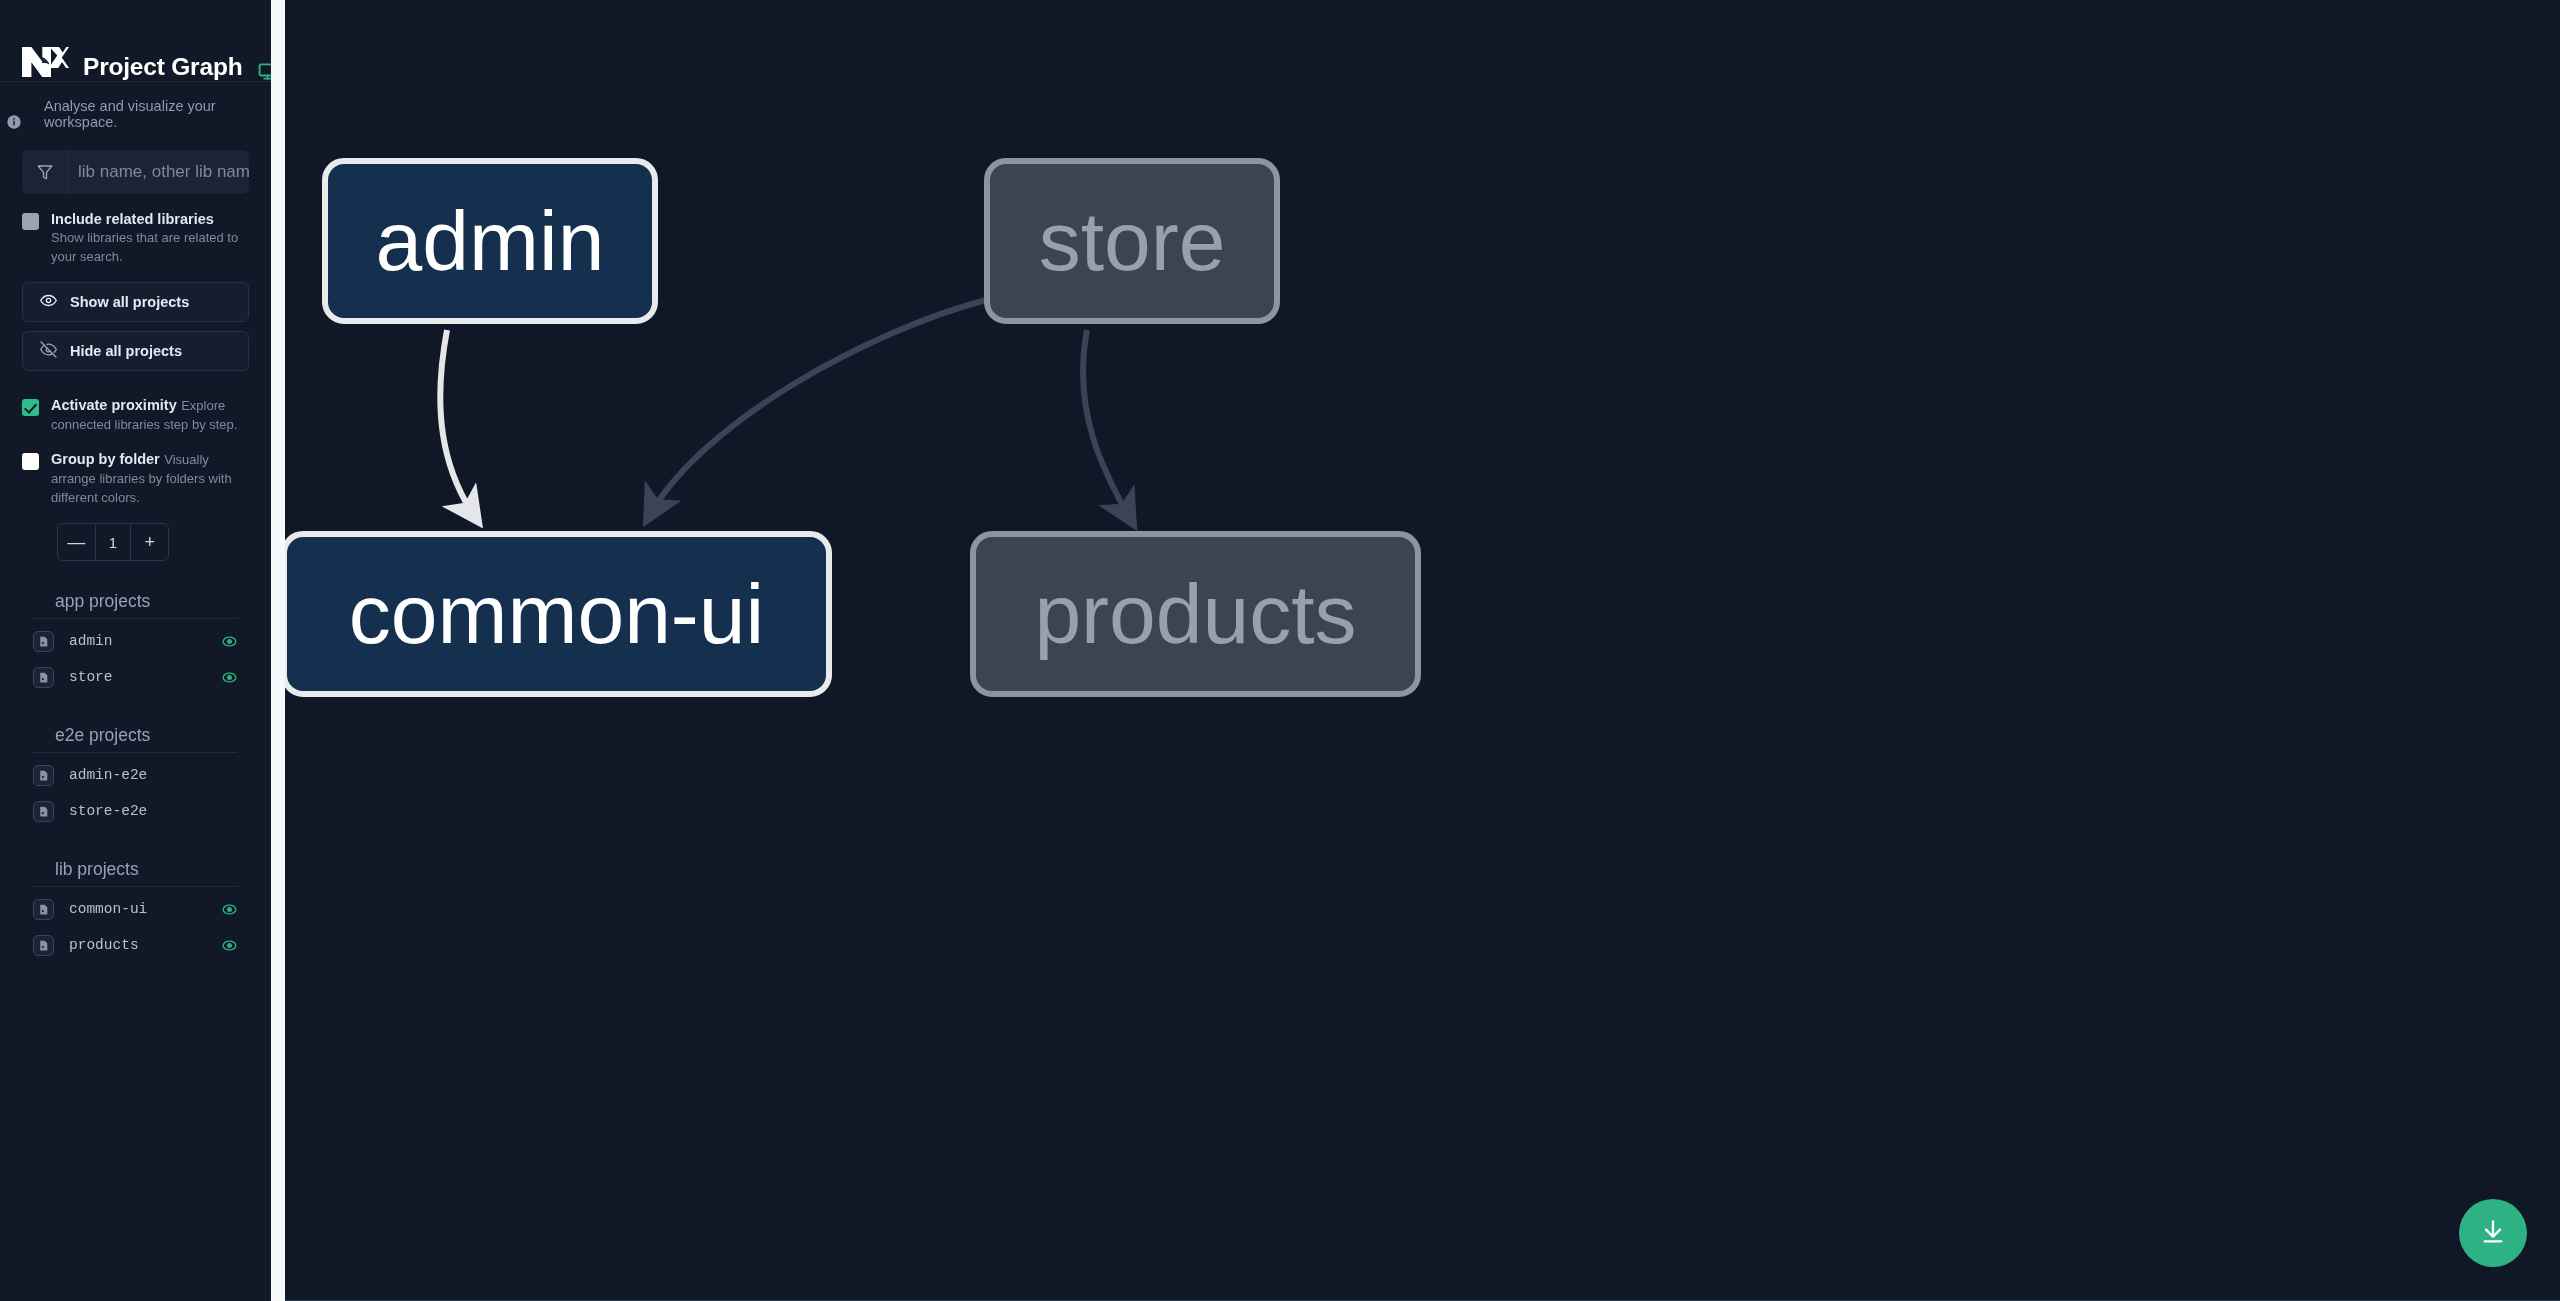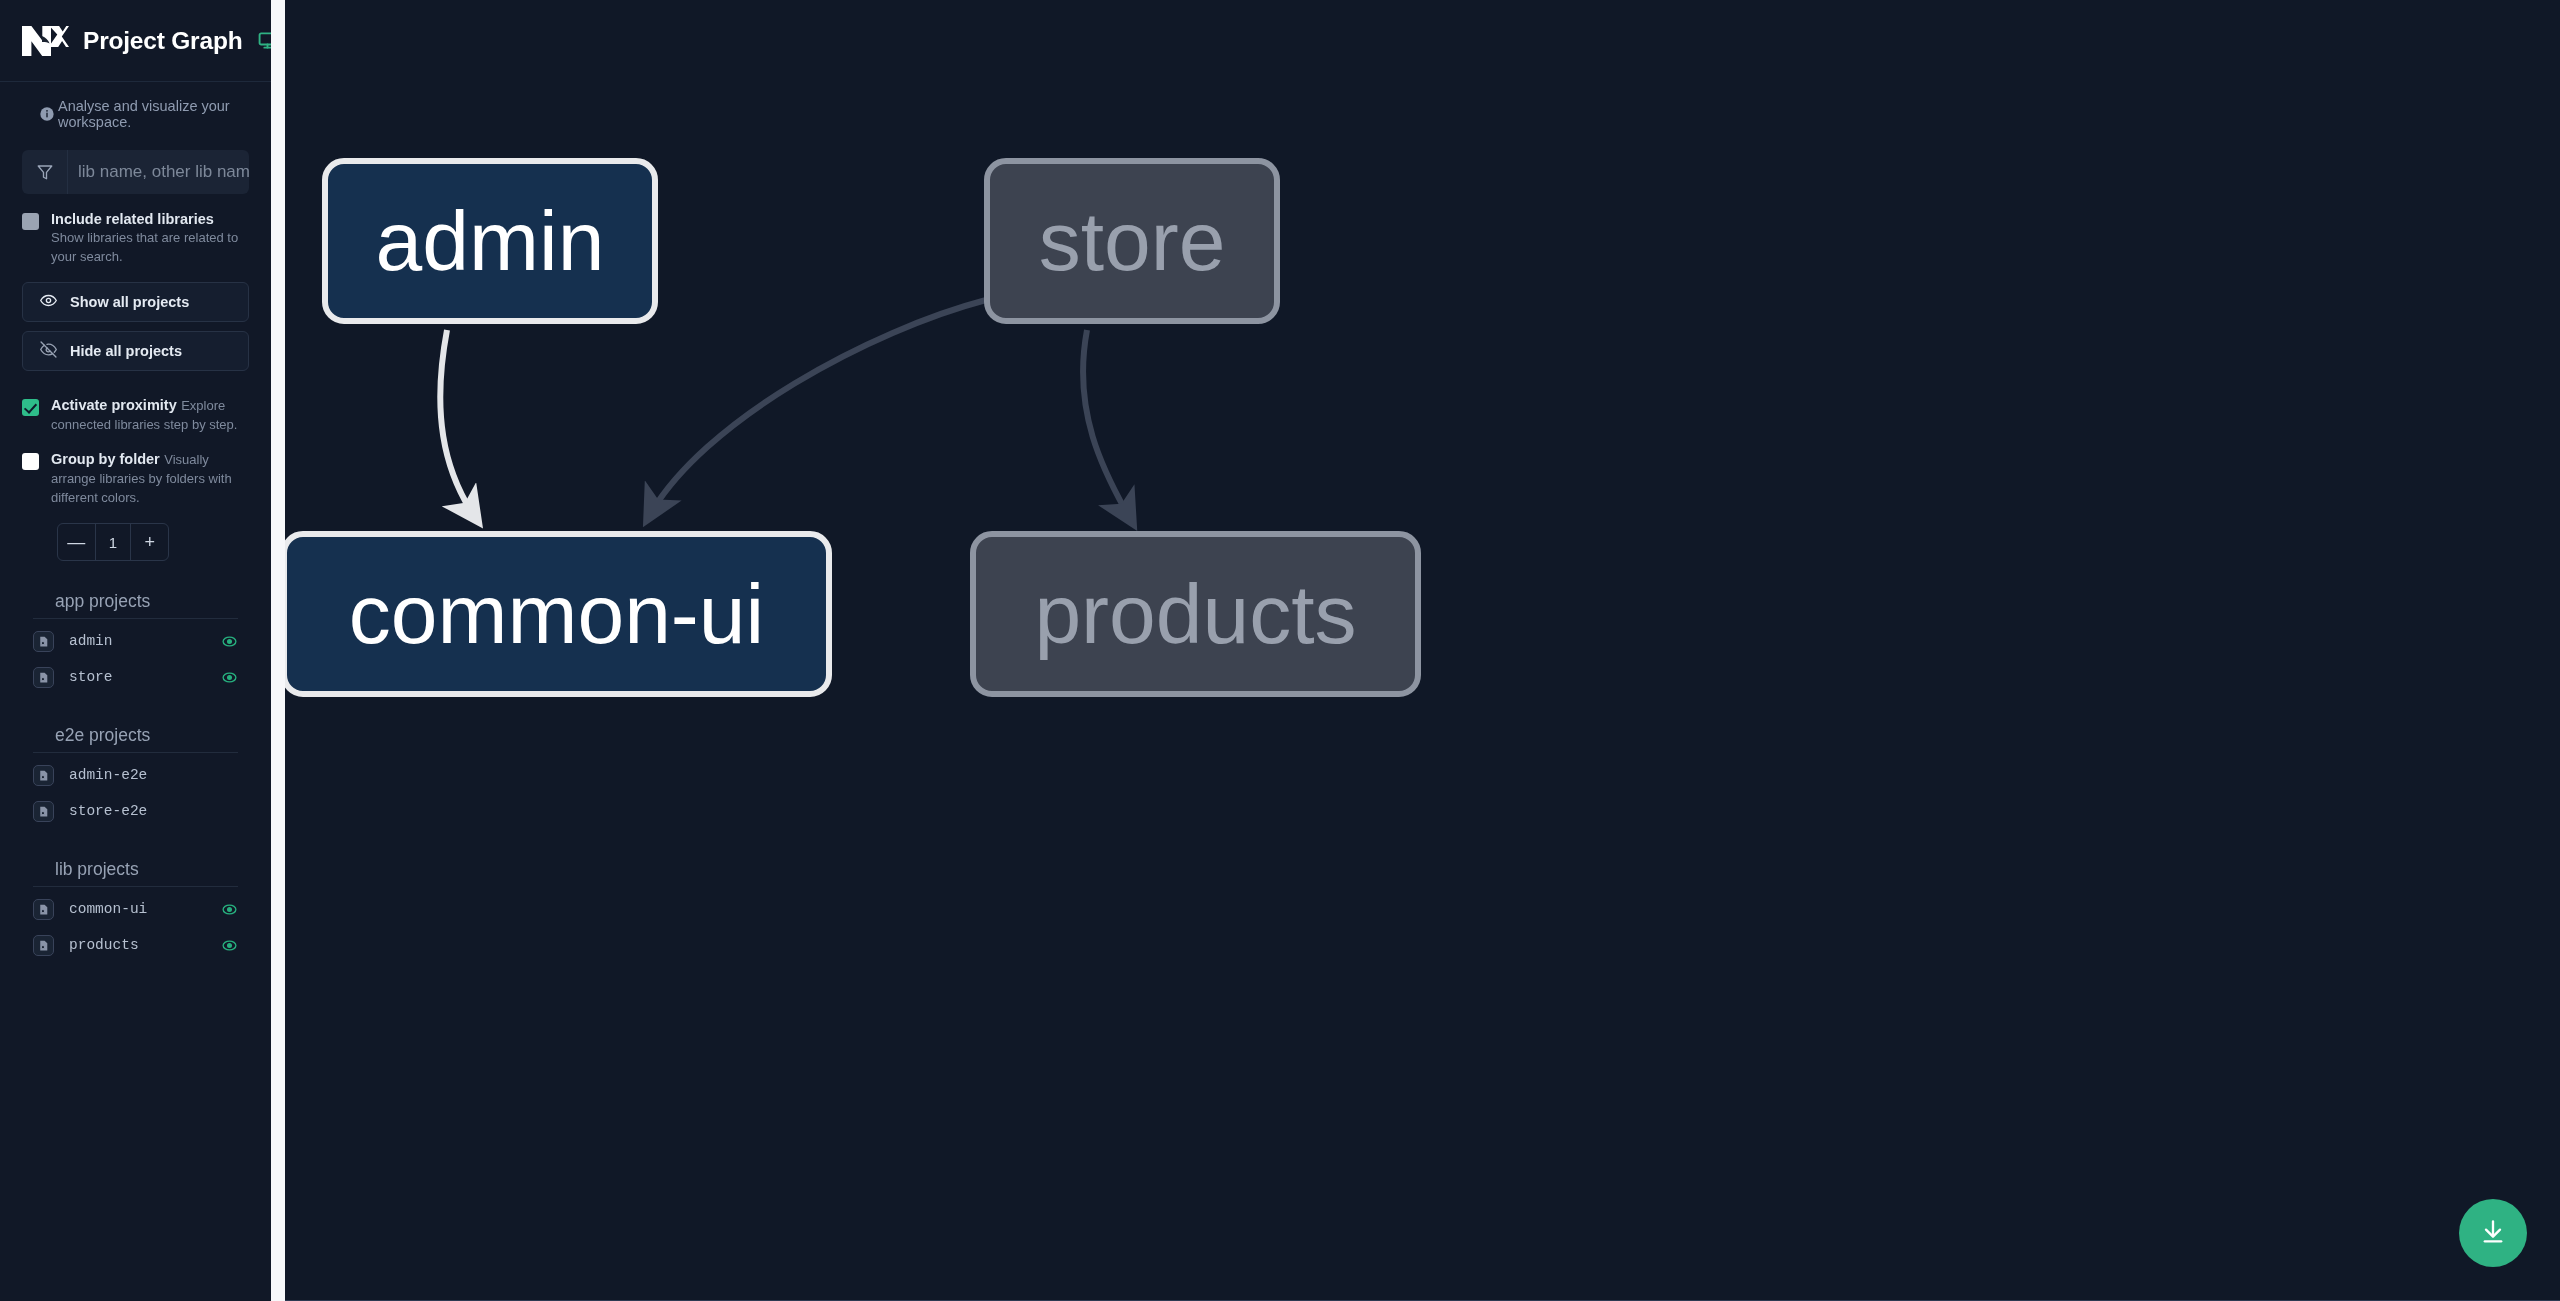--- a/index.html
+++ b/index.html
@@ -15,43 +15,43 @@
   .sidebar {
     position: relative;
     width: 272px; height: 1301px;
     background: #111827;
     border-right: 1px solid #1f2a3c;
     flex: 0 0 272px;
     overflow: hidden;
   }
   .sb-header {
     height: 82px;
-    display: flex; align-items: center;
+    display: flex; align-items: flex-end;
     padding: 0 22px;
     border-bottom: 1px solid #1e293b;
   }
   .nx-logo {
     width: 47px; height: 38px;
     flex: 0 0 47px;
     margin-right: 14px;
     position: relative;
   }
   .app-title {
     color: #ffffff;
     font-size: 24.5px;
     font-weight: 700;
     letter-spacing: -0.2px;
     white-space: nowrap;
   }
   .monitor-icon { margin-left: 16px; display:flex; align-items:center; }
 
   .sb-tagline {
-    display: flex; align-items: center;
-    gap: 3px;
-    padding: 16px 22px 0 39px;
+    display: flex; align-items: flex-end;
+    gap: 22px;
+    padding: 16px 22px 0 6px;
     color: #8f9bb0;
     font-size: 14.5px;
   }
   .info-icon { flex: 0 0 16px; display:flex; }
 
   .sb-search-wrap { padding: 20px 22px 0 22px; }
   .sb-search {
     display: flex; align-items: center;
     height: 44px;
     background: #1b2435;

